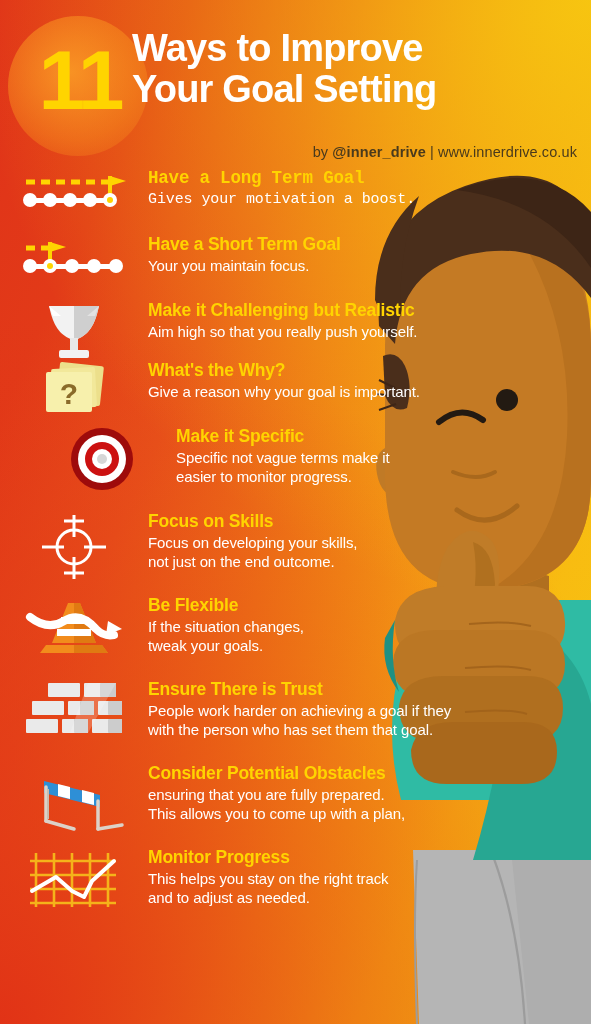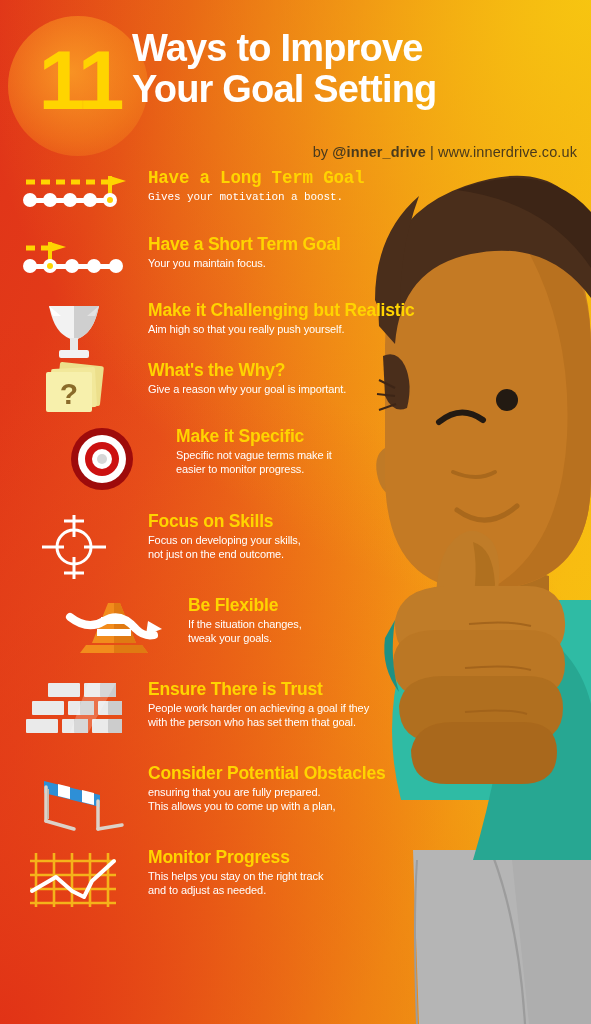--- a/index.html
+++ b/index.html
@@ -61,21 +61,21 @@
   #character { position:absolute; right:0; top:150px; width:230px; height:874px; pointer-events:none; }
   
   #list { position:absolute; left:0; top:168px; width:500px; }
   .row { position:relative; display:flex; align-items:flex-start; }
   .icon-cell {
     width:148px; flex:0 0 148px;
     display:flex; align-items:center; justify-content:center;
   }
   .txt-cell { flex:1 1 auto; padding-right:6px; }
   .h { color:#FFD400; font-size:17.5px; font-weight:bold; line-height:1.18; letter-spacing:-0.2px; }
-  .b { color:#ffffff; font-size:11px; line-height:1.28; letter-spacing:-0.1px; margin-top:1px; }
+  .b { color:#ffffff; font-size:15px; line-height:1.28; letter-spacing:-0.1px; margin-top:1px; }
   .b span { display:block; }
 </style>
 </head>
 <body>
 
 <div id="poster">
   <div id="wash"></div>
 
   <div id="character">
     <svg width="230" height="874" viewBox="0 0 230 874" xmlns="http://www.w3.org/2000/svg">
@@ -284,21 +284,21 @@
       </div>
       <div class="txt-cell">
         <div class="h">Focus on Skills</div>
         <div class="b">
           <span>Focus on developing your skills,</span>
           <span>not just on the end outcome.</span>
         </div>
       </div>
     </div>
 
-    <div class="row" style="height:84px;margin-left:40px;">
+    <div class="row" style="height:84px;">
       <div class="icon-cell">
         <svg width="104" height="64" viewBox="0 0 104 64">
           <path d="M46 8 L58 8 L74 48 L30 48 Z" fill="#f28c1c"></path>
           <path d="M52 8 L58 8 L74 48 L52 48 Z" fill="#e07a12"></path>
           <rect x="39" y="22" width="26" height="7" fill="#ffffff"></rect>
           <rect x="35" y="34" width="34" height="7" fill="#ffffff"></rect>
           <path d="M24 50 H80 L86 58 H18 Z" fill="#f28c1c"></path>
           <path d="M52 50 H80 L86 58 H52 Z" fill="#e07a12"></path>
           <path d="M8 22 q18 14 34 4 q16 -10 32 8 q8 8 18 6" stroke="#ffffff" stroke-width="8" fill="none" stroke-linecap="round"></path>
           <path d="M86 26 L100 34 L84 40 Z" fill="#ffffff"></path>

